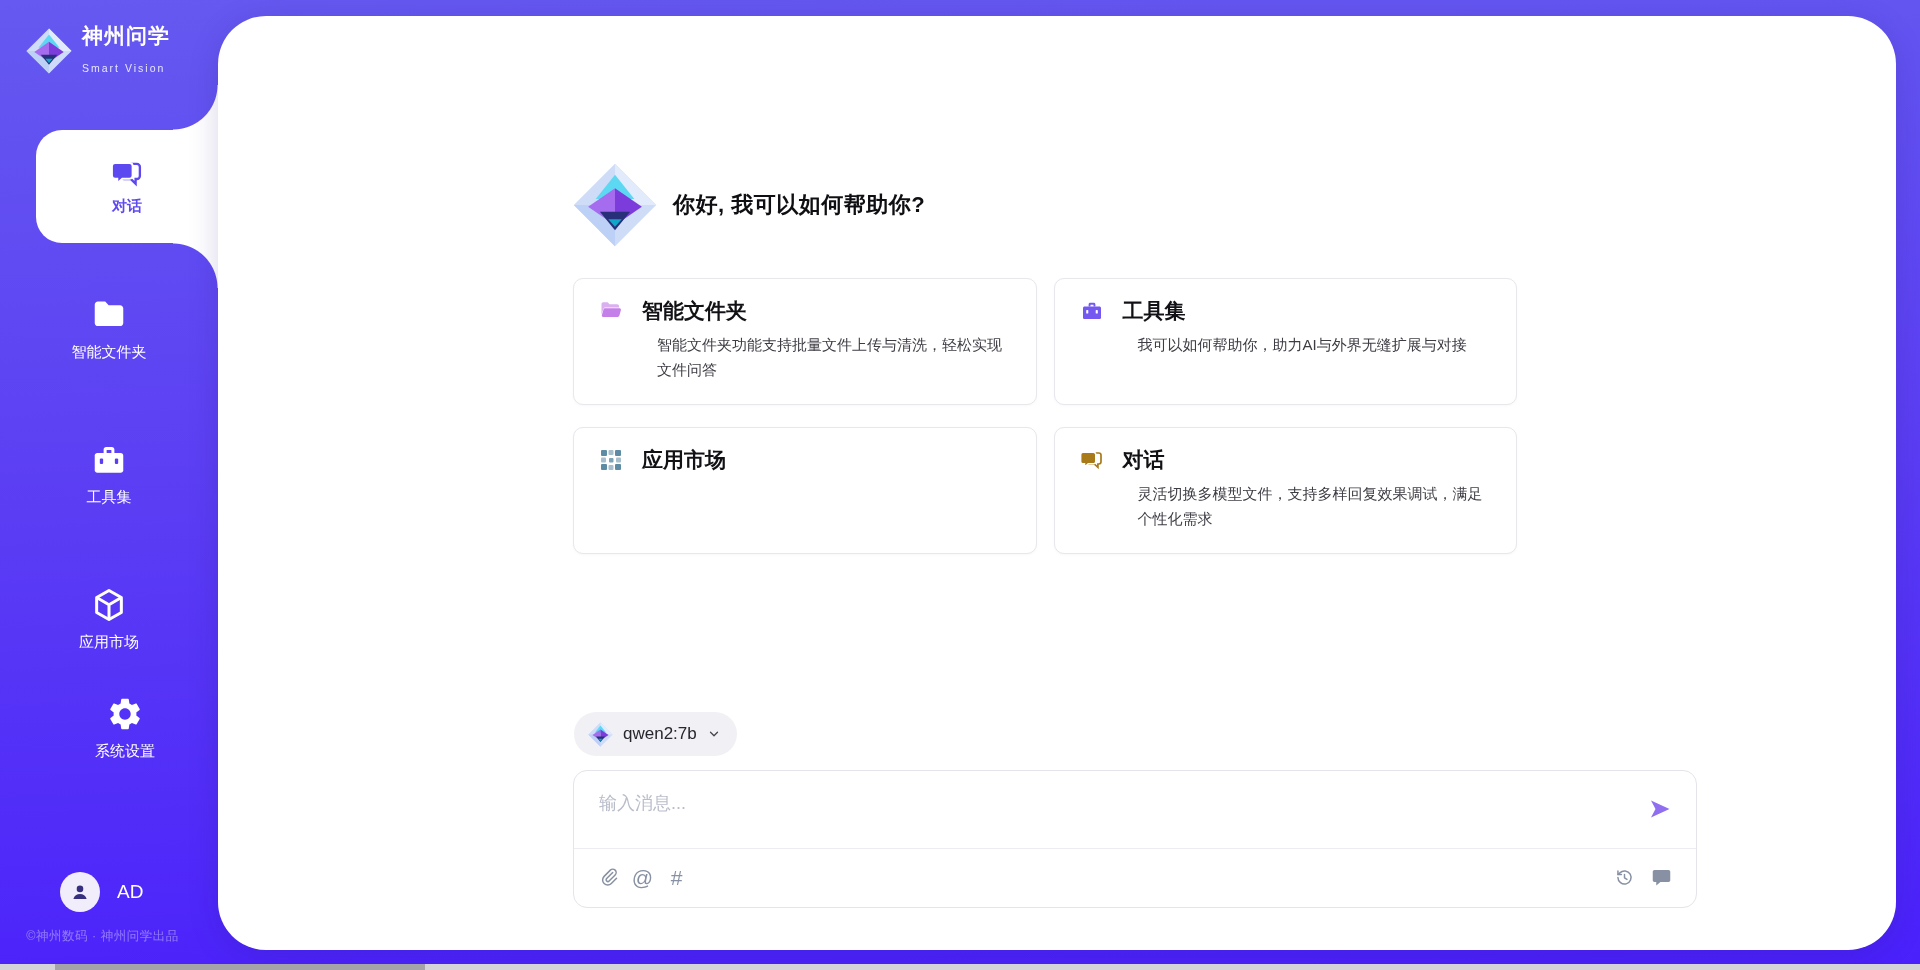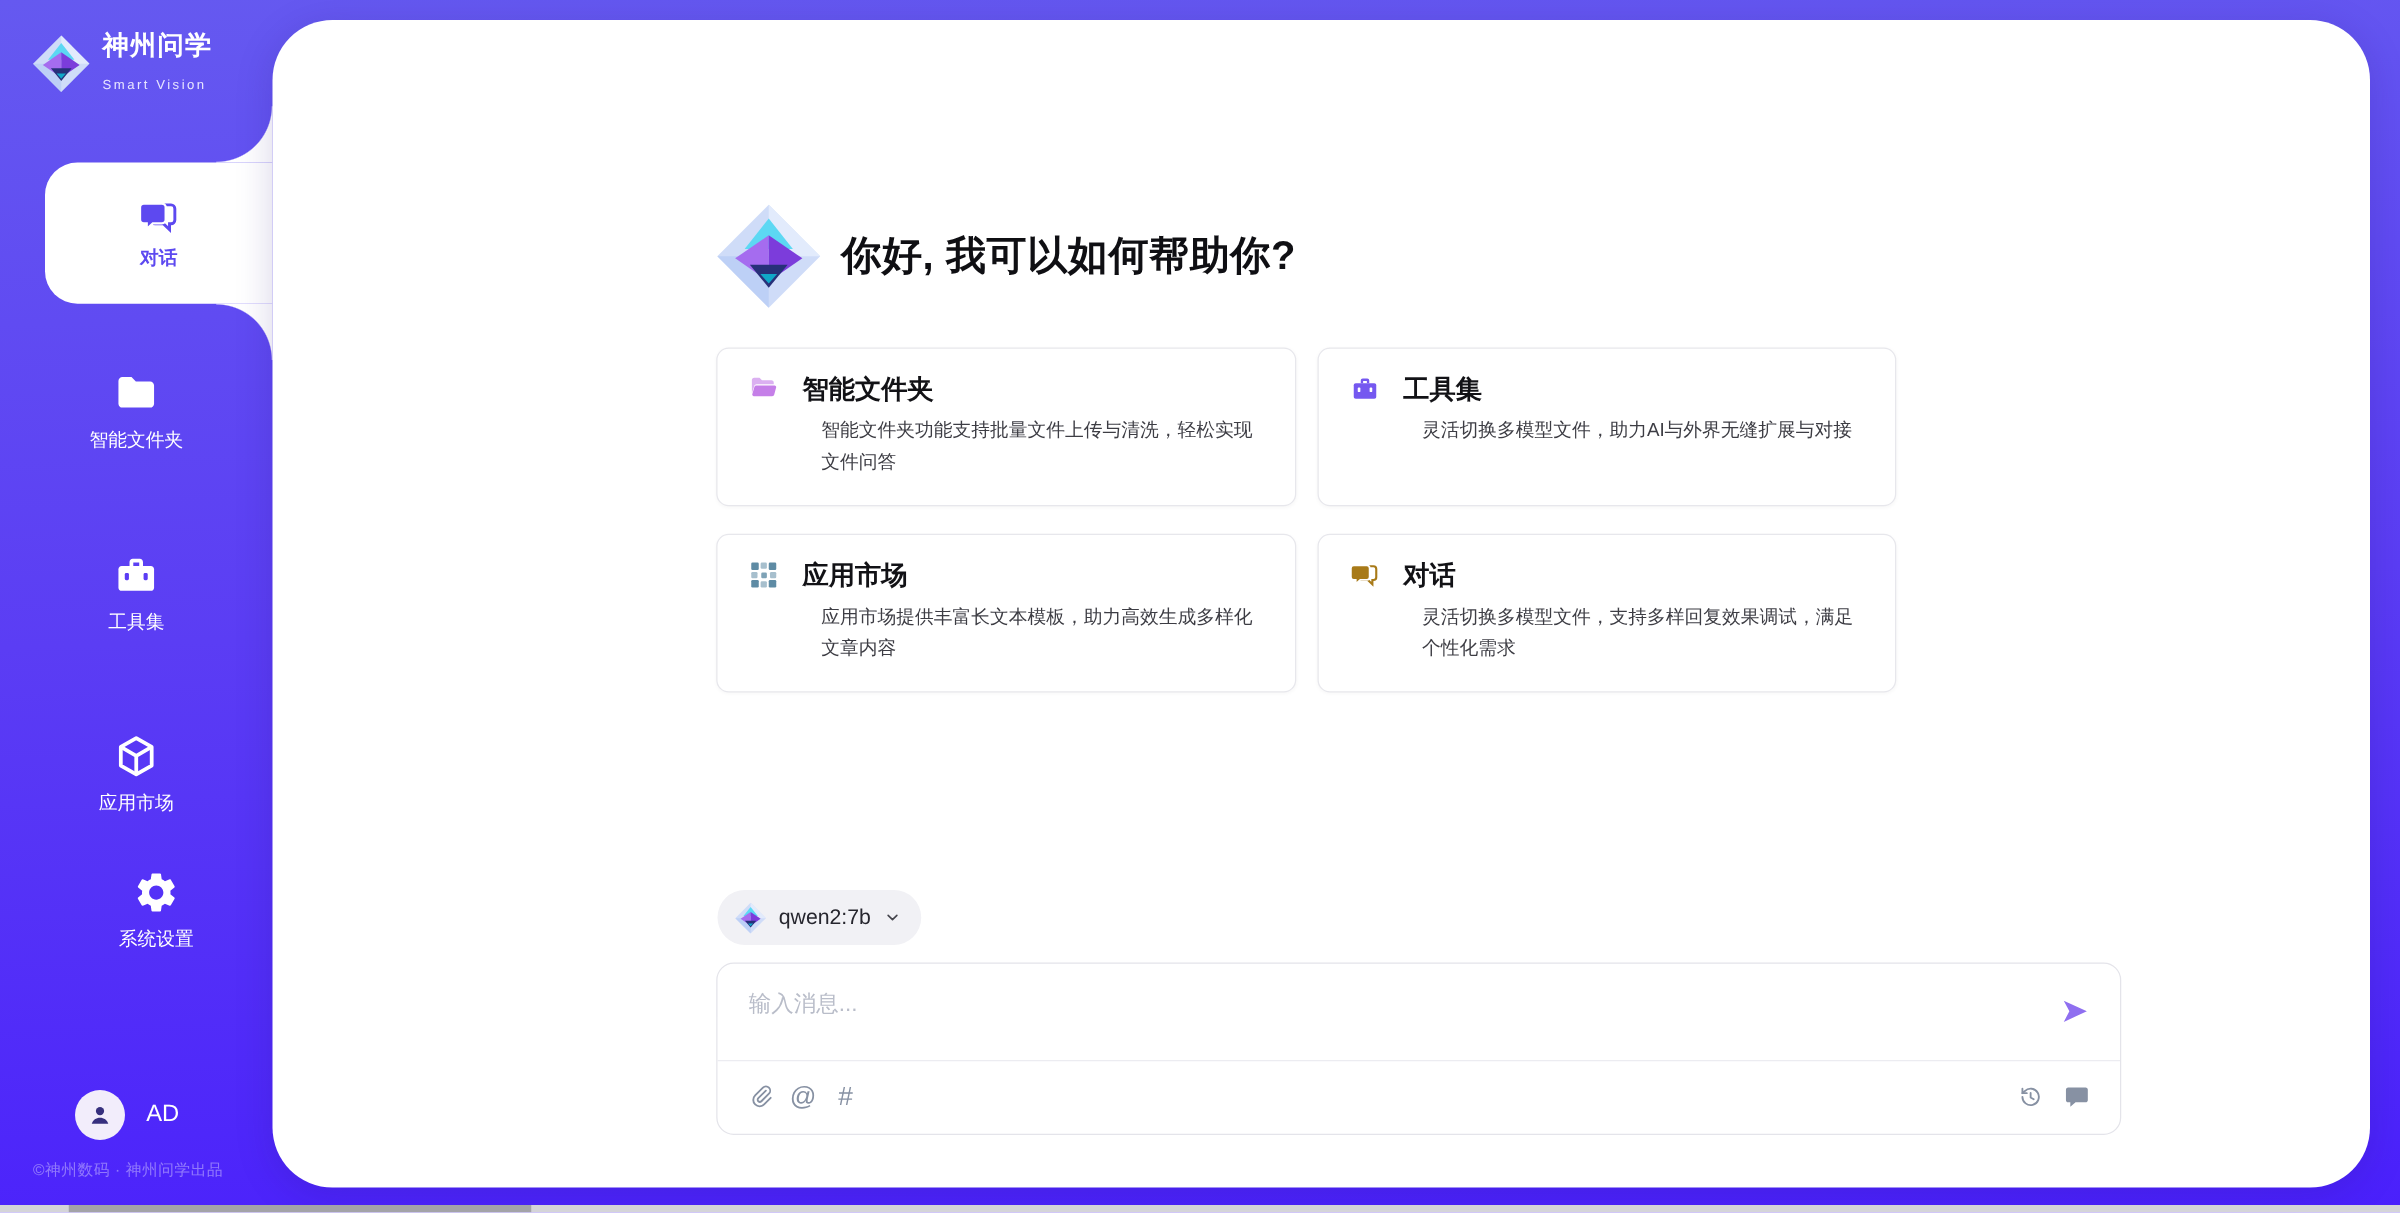--- a/index.html
+++ b/index.html
@@ -42,21 +42,21 @@
   .side-footer { position:absolute; top:928px; left:0; width:205px; text-align:center;
             color:rgba(255,255,255,.38); font-size:12.5px; letter-spacing:.5px; }
 
   
   .panel { position:absolute; left:218px; top:16px; right:24px; bottom:20px;
            background:#fff; border-radius:48px; box-shadow:0 6px 30px rgba(40,20,120,.18); }
   .content { position:absolute; left:355px; top:0; width:944px; height:100%; }
 
   .greeting { position:absolute; top:147px; left:0; display:flex; align-items:center; gap:16px; }
   .greeting .brand-diamond { width:84px; height:84px; }
-  .greeting h1 { font-size:32px; font-weight:800; color:#0f0f13; letter-spacing:.5px; }
+  .greeting h1 { font-size:22px; font-weight:800; color:#0f0f13; letter-spacing:.5px; }
 
   .cards { position:absolute; top:262px; left:0; width:944px;
            display:grid; grid-template-columns:1fr 1fr; column-gap:17px; row-gap:22px; }
   .card { height:127px; background:#fff; border:1px solid #e7e7ec; border-radius:10px;
           padding:18px 24px 0 25px; cursor:pointer; box-shadow:0 1px 3px rgba(0,0,0,.03); }
   .card-head { display:flex; align-items:center; gap:19px; height:28px; }
   .card-head svg { width:24px; height:24px; flex:0 0 auto; }
   .card-title { font-size:21px; font-weight:700; color:#121216; }
   .card-desc { margin:7px 0 0 58px; font-size:15px; line-height:25px; color:#3d3d44; }
 
@@ -205,41 +205,40 @@
         <div class="card">
           <div class="card-head">
             <svg viewBox="0 0 24 24">
               <path d="M8.6 5.4c0-.9.7-1.6 1.6-1.6h3.6c.9 0 1.6.7 1.6 1.6v2.2h-1.9V5.7h-3v1.9H8.6V5.4z" fill="#7558f0"></path>
               <path d="M3 9.1c0-.9.7-1.6 1.6-1.6h14.8c.9 0 1.6.7 1.6 1.6v9.3c0 .9-.7 1.6-1.6 1.6H4.6c-.9 0-1.6-.7-1.6-1.6V9.1z" fill="#7558f0"></path>
               <rect x="6.2" y="11" width="2.1" height="3.6" rx="0.7" fill="#fff"></rect>
               <rect x="15.7" y="11" width="2.1" height="3.6" rx="0.7" fill="#fff"></rect>
             </svg>
             <div class="card-title">工具集</div>
           </div>
-          <div class="card-desc">灵活切换多模型文件，助力AI与外界无缝扩展与对接</div>
+          <div class="card-desc">我可以如何帮助你，助力AI与外界无缝扩展与对接</div>
         </div>
 
         <div class="card">
           <div class="card-head">
             <svg viewBox="0 0 24 24">
               <g fill="#5e8ba4">
                 <rect x="2" y="2" width="6" height="6" rx="1"></rect>
                 <rect x="9.5" y="2" width="5" height="5" rx="1" opacity=".55"></rect>
                 <rect x="16" y="2" width="6" height="6" rx="1"></rect>
                 <rect x="2" y="9.5" width="5" height="5" rx="1" opacity=".55"></rect>
                 <rect x="10" y="10" width="4.5" height="4.5" rx="1" opacity=".8"></rect>
                 <rect x="17" y="9.5" width="5" height="5" rx="1" opacity=".55"></rect>
                 <rect x="2" y="16" width="6" height="6" rx="1"></rect>
                 <rect x="9.5" y="17" width="5" height="5" rx="1" opacity=".55"></rect>
                 <rect x="16" y="16" width="6" height="6" rx="1"></rect>
               </g>
             </svg>
             <div class="card-title">应用市场</div>
           </div>
-          <div class="card-desc">应用市场提供丰富长文本模板，助力高效生成多样化文章内容</div>
         </div>
 
         <div class="card">
           <div class="card-head">
             <svg viewBox="0 0 24 24" style="color:#a87a18">
                 <use href="#chat-glyph"></use>
               </svg>
             <div class="card-title">对话</div>
           </div>
           <div class="card-desc">灵活切换多模型文件，支持多样回复效果调试，满足个性化需求</div>

